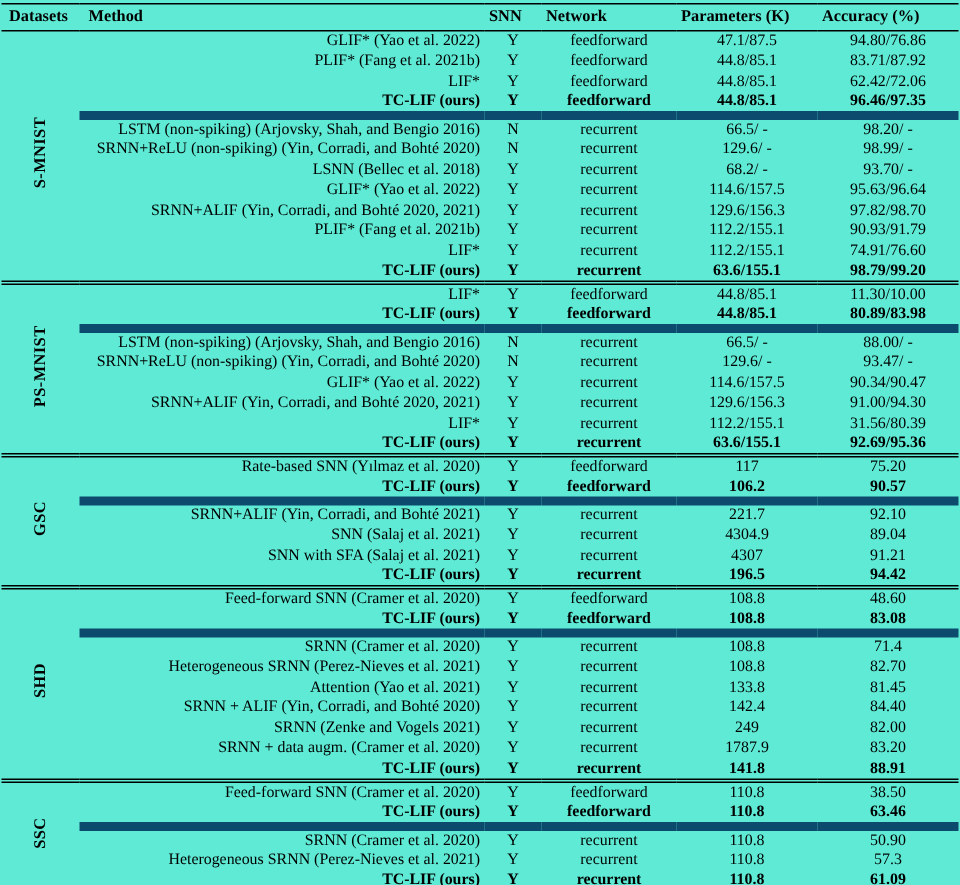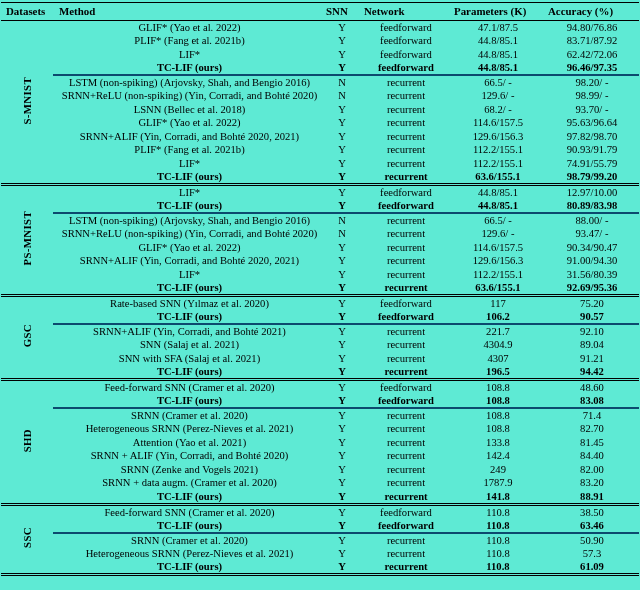--- a/index.html
+++ b/index.html
@@ -11,23 +11,23 @@
   col.c-method   { width: 270px; }
   col.c-snn      { width: 38px; }
   col.c-network  { width: 90px; }
   col.c-params   { width: 94px; }
   col.c-accuracy { width: 94px; }
   thead th { border-top: 1.6px solid #000; border-bottom: 1px solid #000; font-weight: bold; font-size: 10.9px; height: 17px; line-height: 15px; padding: 1px 3px; white-space: nowrap; }
   th.col-datasets { text-align: left; padding-left: 5px; }
   th.col-method { text-align: left; padding-left: 6px; margin-top: 39px; }
   th.col-snn, th.col-network, th.col-params, th.col-accuracy { text-align: left; }
   tbody td { font-size: 10.6px; height: 13.5px; line-height: 13px; padding: 0 3px; white-space: nowrap; overflow: hidden; }
-  td.col-method { text-align: center; padding-left: 6px; }
+  td.col-method { text-align: right; padding-left: 6px; }
   td.col-snn, td.col-network, td.col-params, td.col-accuracy { text-align: center; }
-  tr.group-start td { border-top: 2px solid #0c4a6e; }
+  tr.group-start td { border-top: 6px solid #0c4a6e; }
   tr.section-start td { border-top: 3px double #000; }
   tr.bold-row td { font-weight: bold; }
   td.dataset-cell { text-align: center; vertical-align: middle; padding: 0; }
   .vertical-text { display: inline-block; writing-mode: vertical-rl; transform: rotate(180deg); font-weight: bold; font-size: 10.9px; letter-spacing: 0.3px; white-space: nowrap; }
   .footnote { font-size: 10px; padding: 3px 2px 0 4px; }
 </style>
 </head>
 <body>
 
 <div class="page">
@@ -120,36 +120,36 @@
           <td class="col-snn">Y</td>
           <td class="col-network">recurrent</td>
           <td class="col-params">112.2/155.1</td>
           <td class="col-accuracy">90.93/91.79</td>
         </tr>
         <tr>
           <td class="col-method">LIF*</td>
           <td class="col-snn">Y</td>
           <td class="col-network">recurrent</td>
           <td class="col-params">112.2/155.1</td>
-          <td class="col-accuracy">74.91/55.79</td>
+          <td class="col-accuracy">74.91/76.60</td>
         </tr>
         <tr class="bold-row">
           <td class="col-method">TC-LIF (ours)</td>
           <td class="col-snn">Y</td>
           <td class="col-network">recurrent</td>
           <td class="col-params">63.6/155.1</td>
           <td class="col-accuracy">98.79/99.20</td>
         </tr>
         <tr class="section-start">
           <td rowspan="8" class="dataset-cell"><span class="vertical-text">PS-MNIST</span></td>
           <td class="col-method">LIF*</td>
           <td class="col-snn">Y</td>
           <td class="col-network">feedforward</td>
           <td class="col-params">44.8/85.1</td>
-          <td class="col-accuracy">12.97/10.00</td>
+          <td class="col-accuracy">11.30/10.00</td>
         </tr>
         <tr class="bold-row">
           <td class="col-method">TC-LIF (ours)</td>
           <td class="col-snn">Y</td>
           <td class="col-network">feedforward</td>
           <td class="col-params">44.8/85.1</td>
           <td class="col-accuracy">80.89/83.98</td>
         </tr>
         <tr class="group-start">
           <td class="col-method">LSTM (non-spiking) (Arjovsky, Shah, and Bengio 2016)</td>

